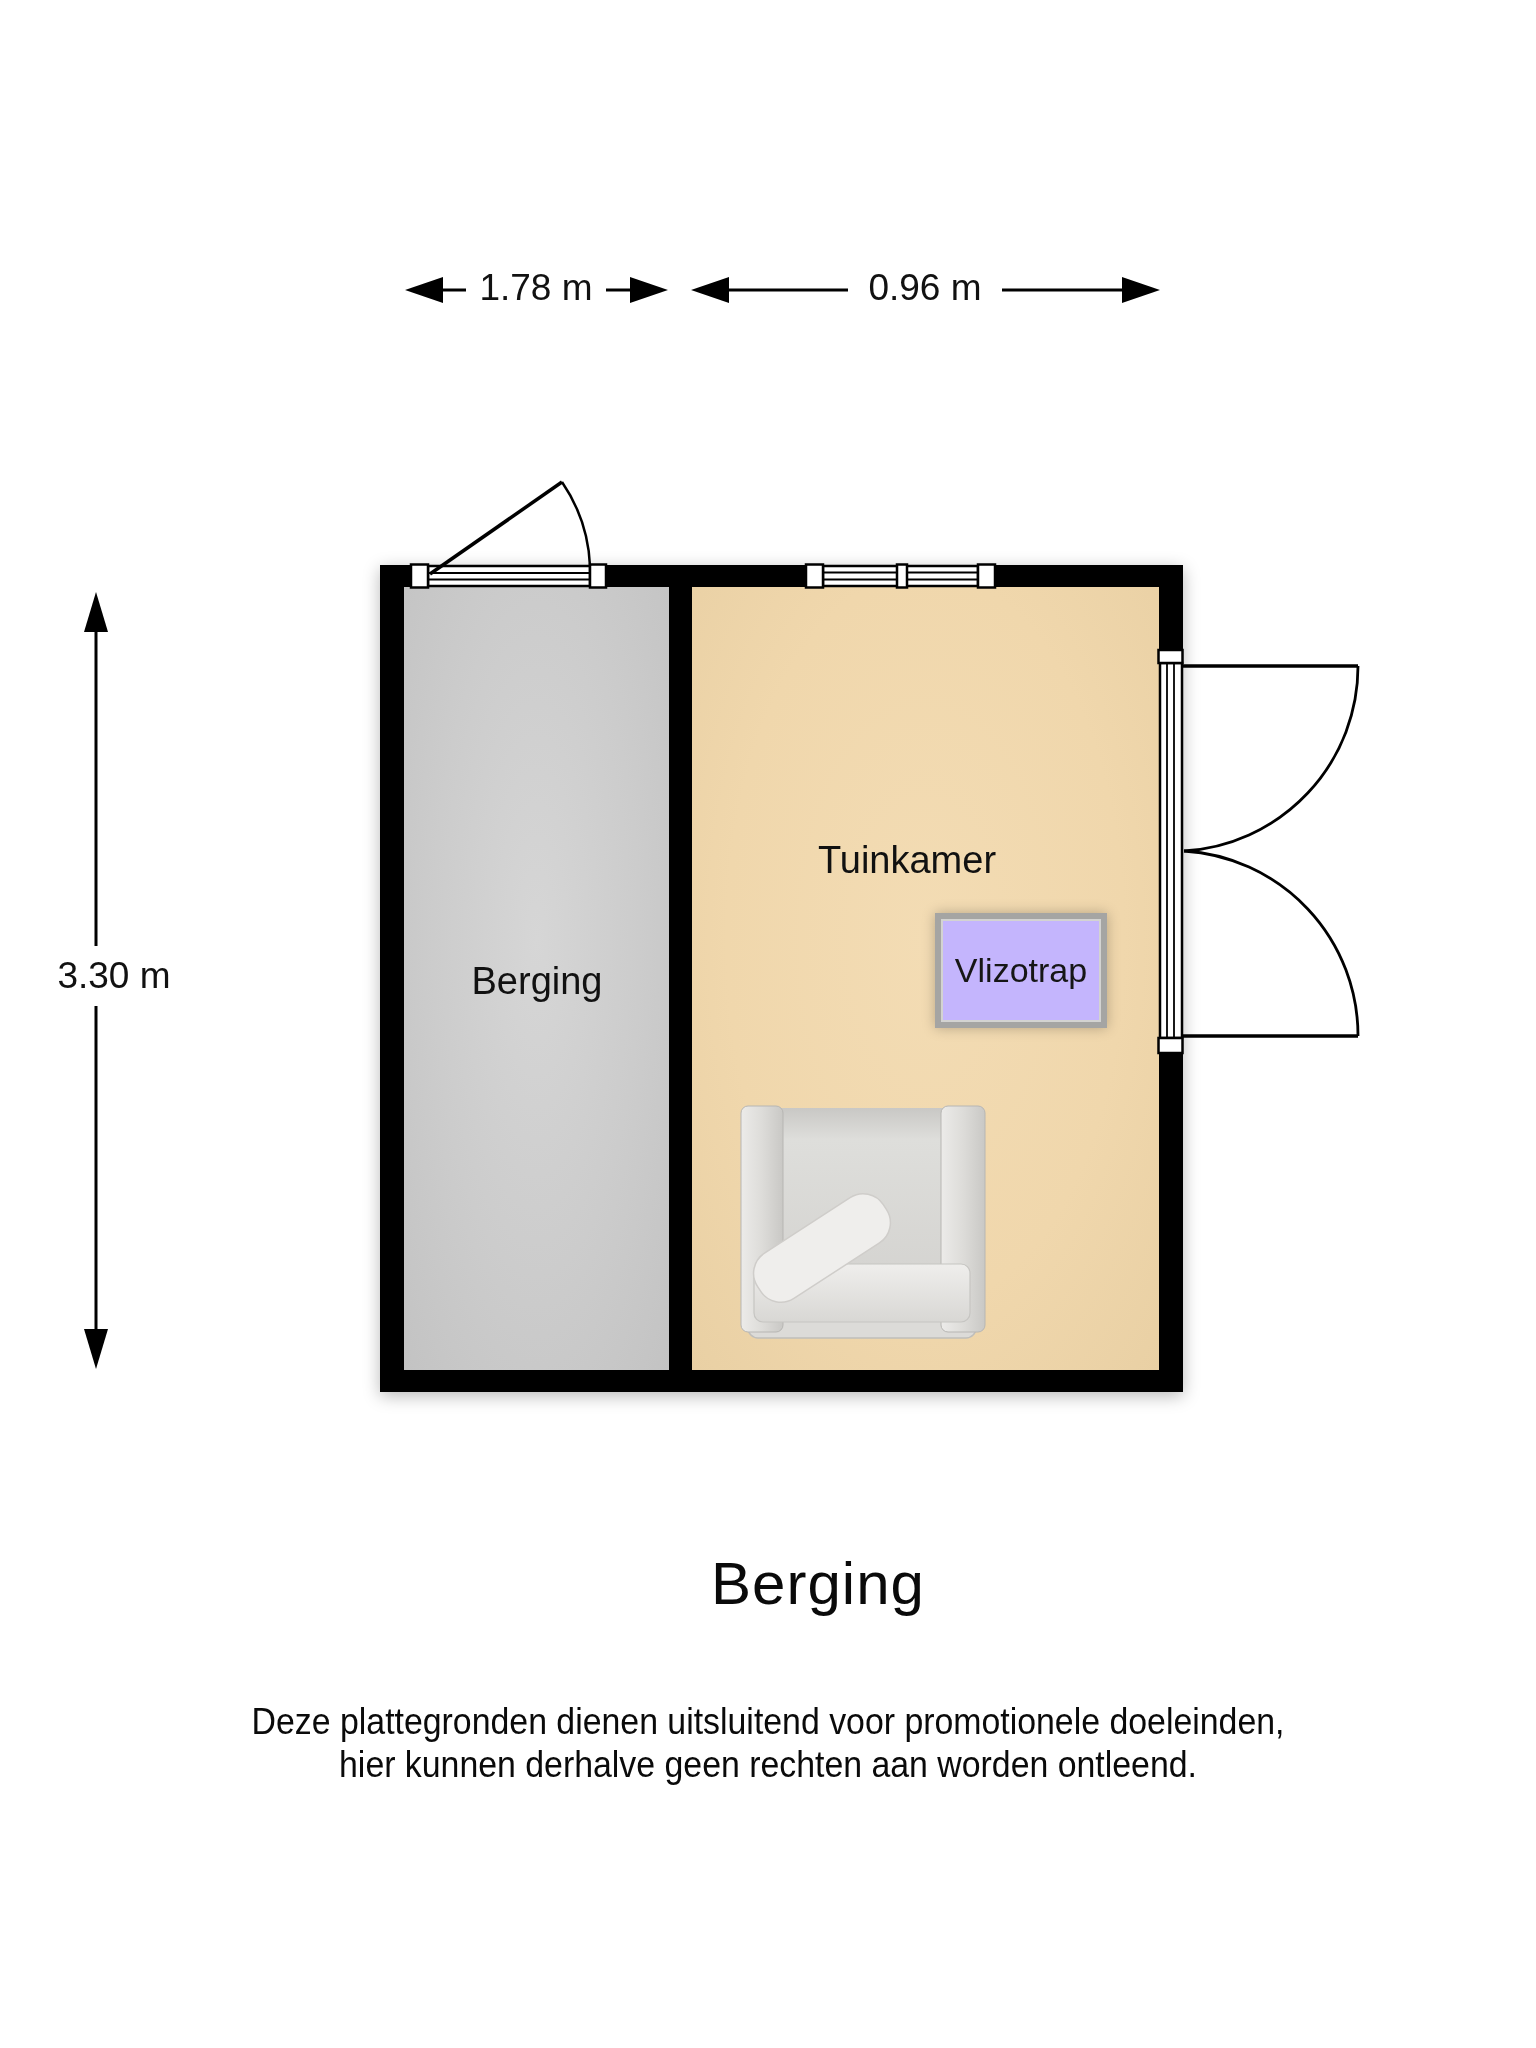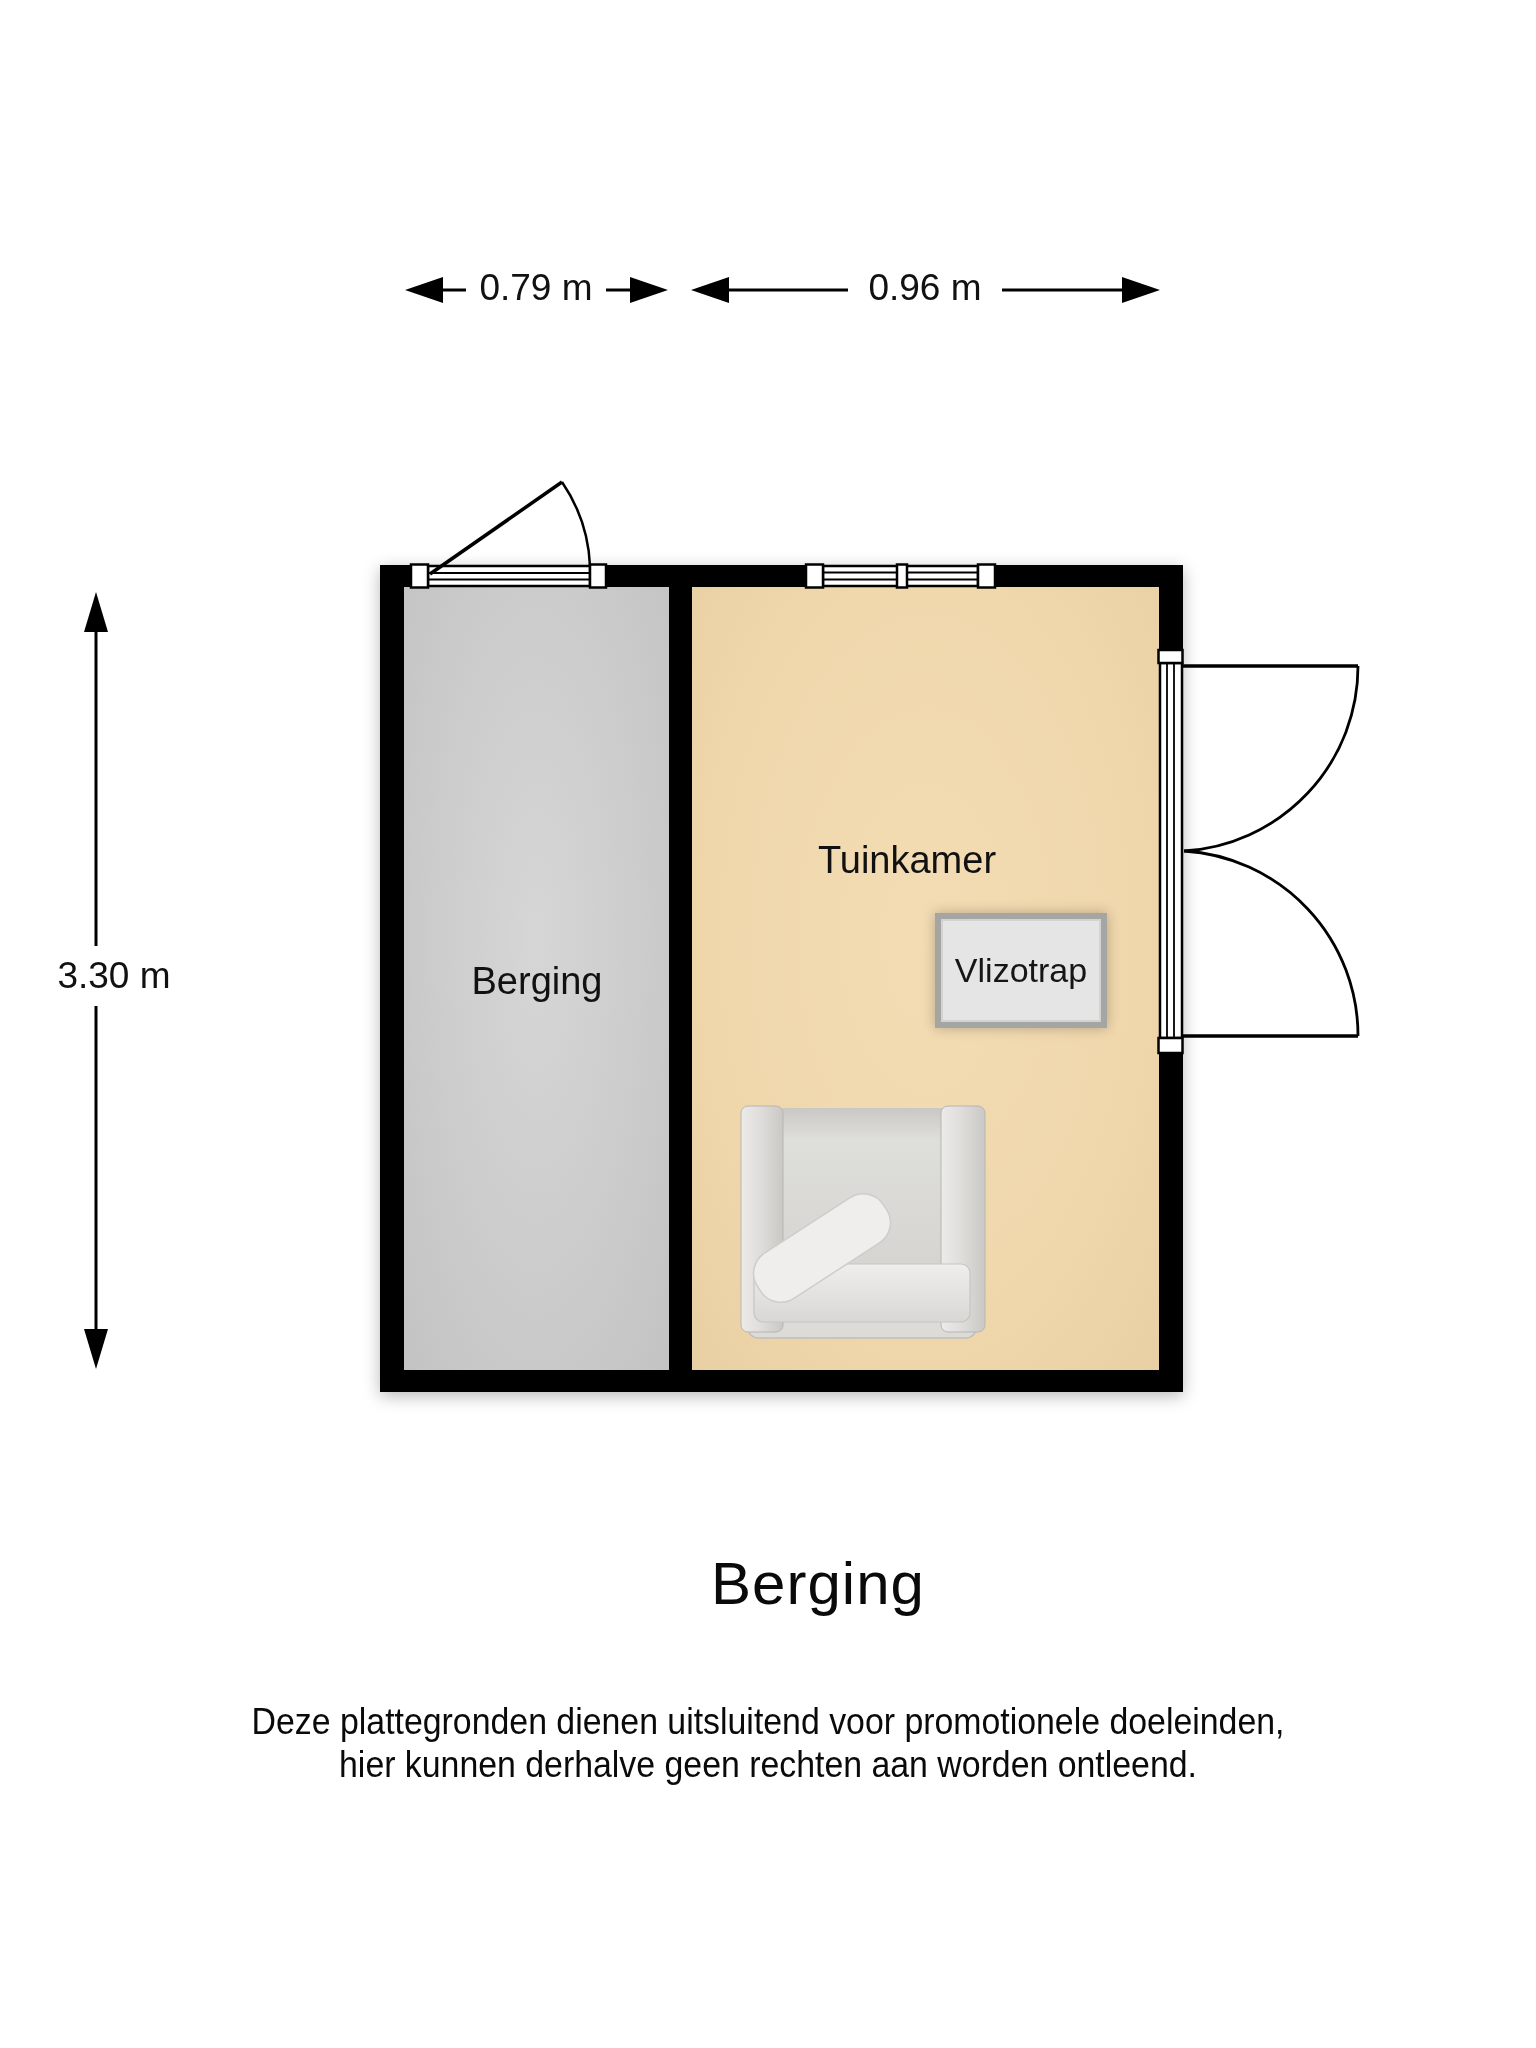--- a/index.html
+++ b/index.html
@@ -41,21 +41,21 @@
   
   .room-label{
     position:absolute;
     font-size:38px;line-height:46px;
     text-align:center;white-space:nowrap;color:#111;
     z-index:4;
   }
   #vlizotrap-box{
     position:absolute;left:935px;top:913px;width:172px;height:115px;
     box-sizing:border-box;
-    background:#e5e5e5;
+    background:#c4b5fd;
     border:6px solid #a5a5a3;
     box-shadow:0 0 12px rgba(0,0,0,0.25), inset 0 0 0 2px #d3d3d1;
     display:flex;align-items:center;justify-content:center;
     z-index:4;
   }
   #vlizotrap-box .vlz-text{
     font-size:34px;color:#161616;white-space:nowrap;
   }
   
   #linework{position:absolute;left:0;top:0;z-index:3;}
@@ -73,21 +73,21 @@
     transform:scaleX(0.94);
     transform-origin:50% 50%;
     z-index:4;
   }
 </style>
 </head>
 <body>
 
 <div id="canvas">
 
-  <div class="dim-label" style="left:446px;top:266px;width:180px;">0.79 m</div>
+  <div class="dim-label" style="left:446px;top:266px;width:180px;">1.78 m</div>
   <div class="dim-label" style="left:835px;top:266px;width:180px;">0.96 m</div>
 
   <div class="dim-label" style="left:24px;top:954px;width:180px;">3.30 m</div>
 
   <div id="plan">
     <div class="wall" style="left:0;top:0;width:803px;height:22px;"></div>
     <div class="wall" style="left:0;top:805px;width:803px;height:22px;"></div>
     <div class="wall" style="left:0;top:0;width:24px;height:827px;"></div>
     <div class="wall" style="left:779px;top:0;width:24px;height:827px;"></div>
     <div id="floor-berging"></div>

